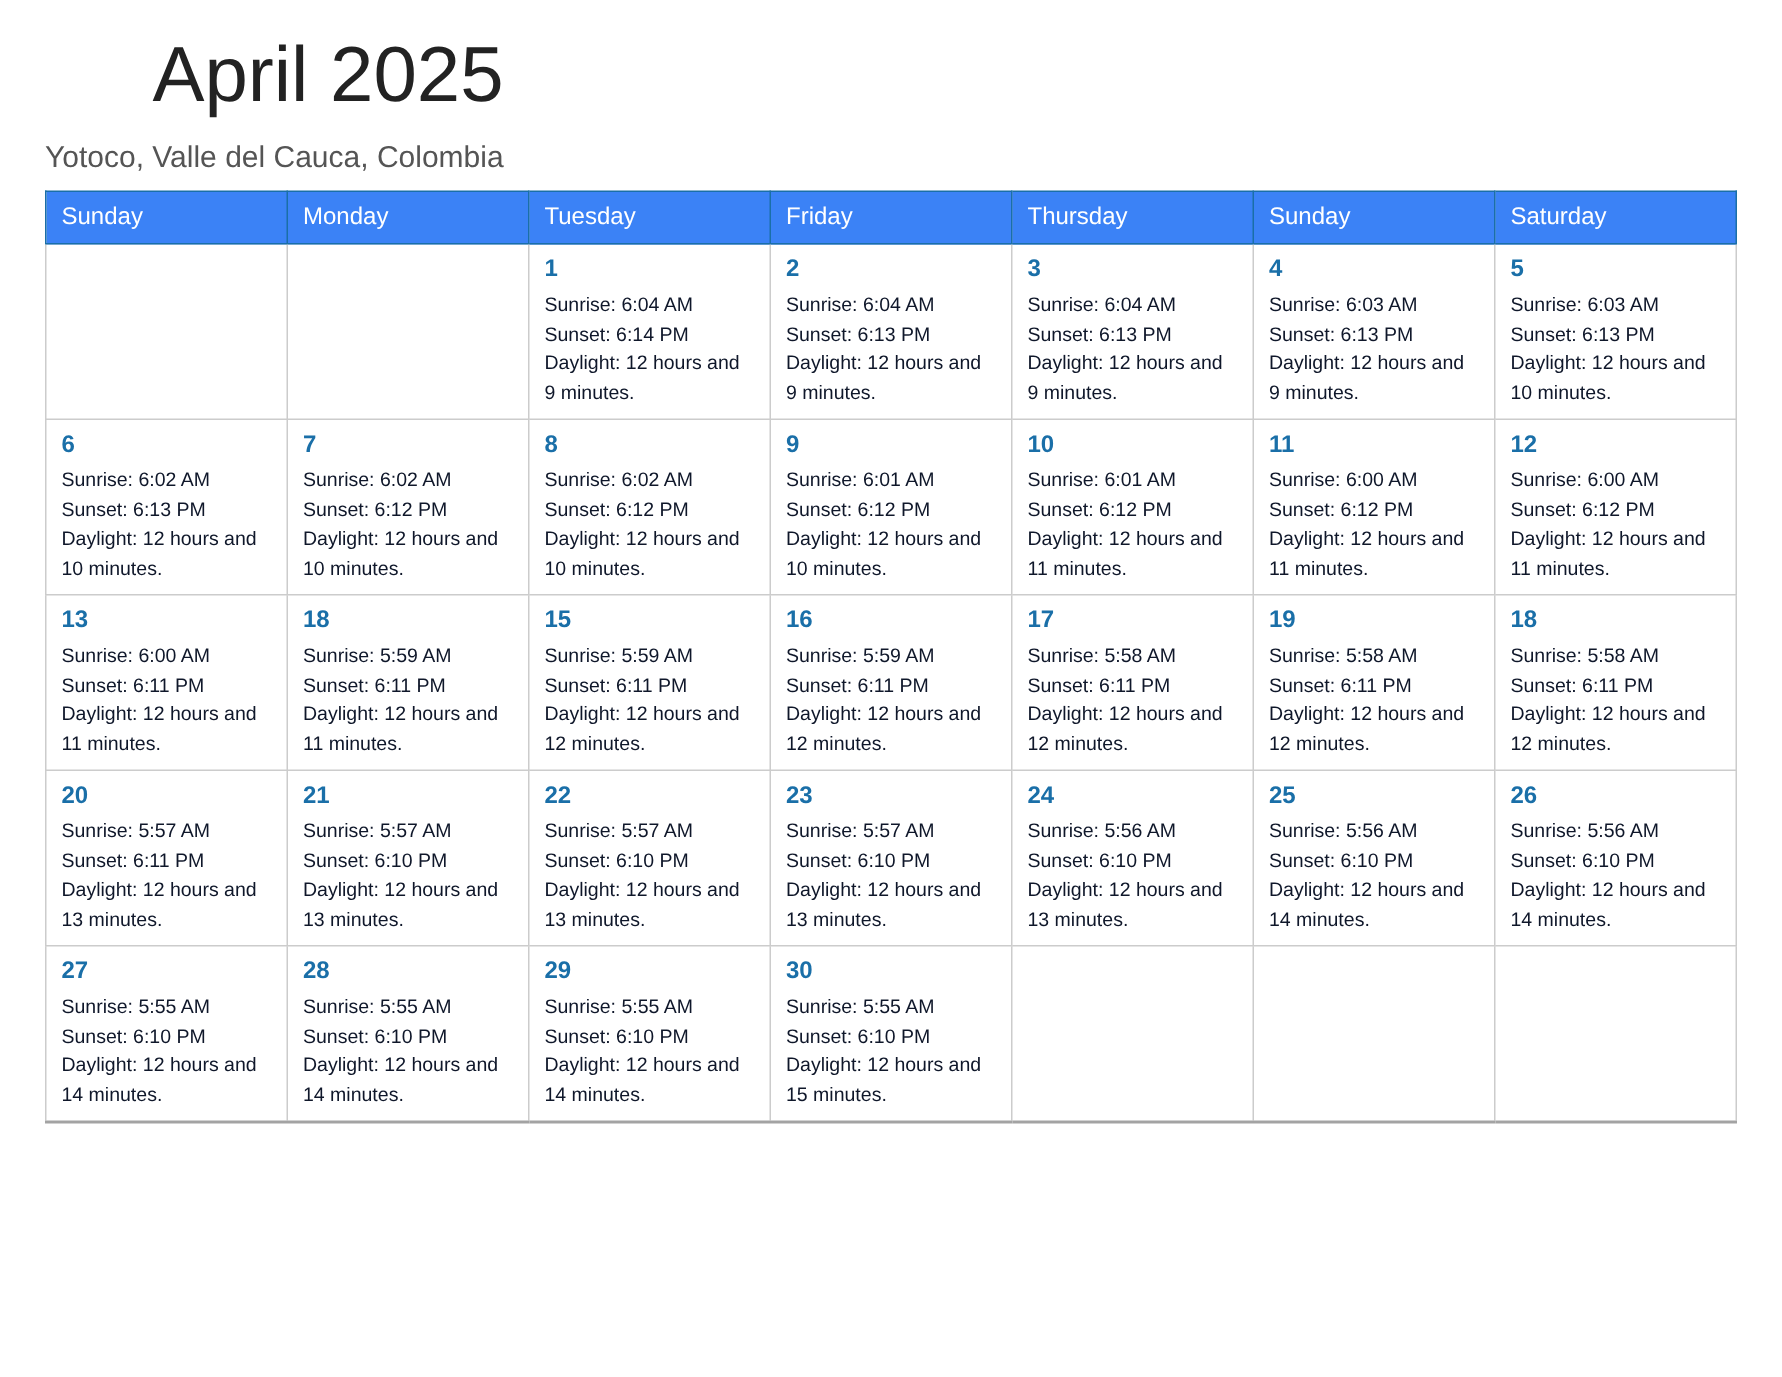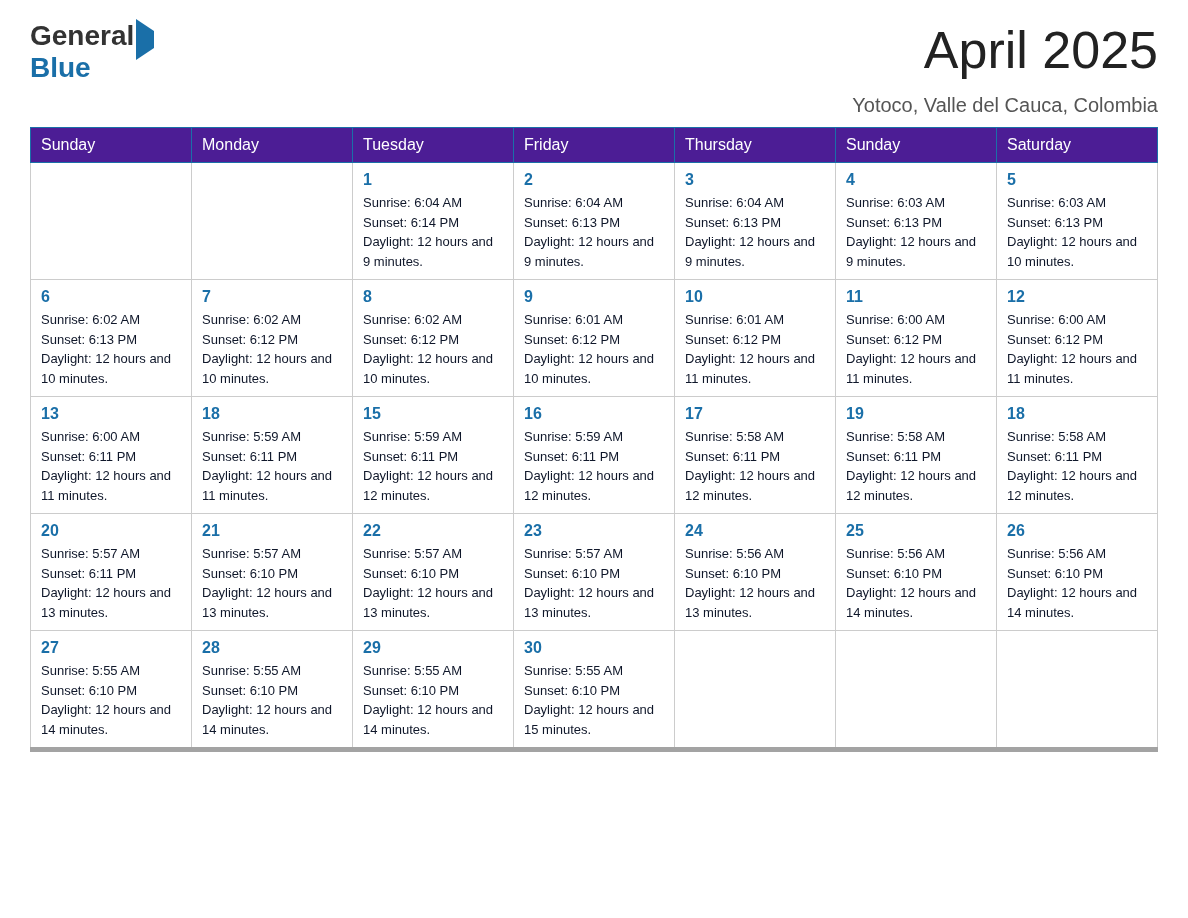--- a/index.html
+++ b/index.html
@@ -52,21 +52,21 @@
       font-size: 20px;
       color: #555;
       margin-top: 14px;
     }
     .calendar {
       width: 100%;
       border-collapse: collapse;
       margin-top: 10px;
     }
     .calendar th {
-      background-color: #4c1d95;
+      background-color: #3b82f6;
       color: #fff;
       padding: 8px 10px;
       font-size: 16px;
       font-weight: normal;
       text-align: left;
       border: 1px solid #1a6fa8;
     }
     .calendar td {
       vertical-align: top;
       padding: 8px 10px;
@@ -88,33 +88,27 @@
       color: #0f172a;
       line-height: 1.5;
     }
     .empty-cell {
       background: #fff;
     }
     tr td {
       border-bottom: 2px solid #1a6fa8;
     }
     tr:last-child td {
-      border-bottom: 5px solid #a3a3a3;
+      border-bottom: 2px solid #a3a3a3;
     }
   </style>
 </head>
 <body>
 
 <div class="header">
-  <div class="logo">
-    <div>
-      <span class="logo-text-general">General</span><span class="logo-arrow"></span><br>
-      <span class="logo-text-blue">Blue</span>
-    </div>
-  </div>
   <div class="title-section">
     <div class="month-title">April 2025</div>
     <div class="location-title">Yotoco, Valle del Cauca, Colombia</div>
   </div>
 </div>
 
 <table class="calendar">
   <thead>
     <tr>
     <th>Sunday</th>

